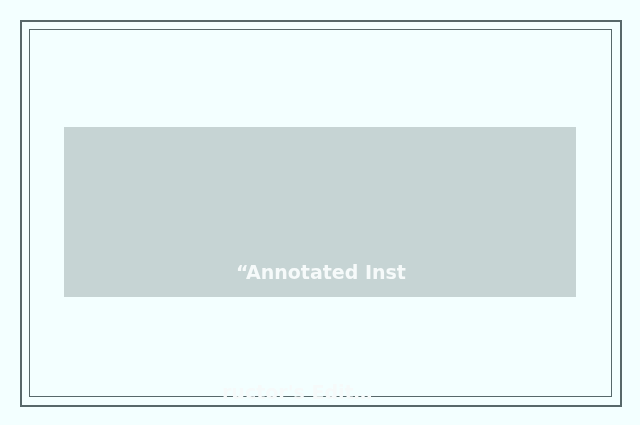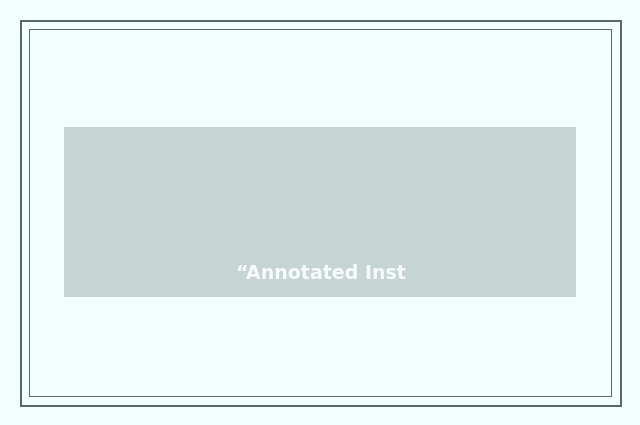--- a/index.html
+++ b/index.html
@@ -61,14 +61,15 @@
   </style>
 </head>
 <body>
 
 <div class="page">
   <div class="outer-frame"></div>
   <div class="inner-frame"></div>
   <div class="placeholder-box"></div>
   <div class="placeholder-text">
     <span class="line line-1">“Annotated Inst</span>
+    <span class="line line-2">ructor's Edit…</span>
   </div>
 </div>
 
 </body></html>

